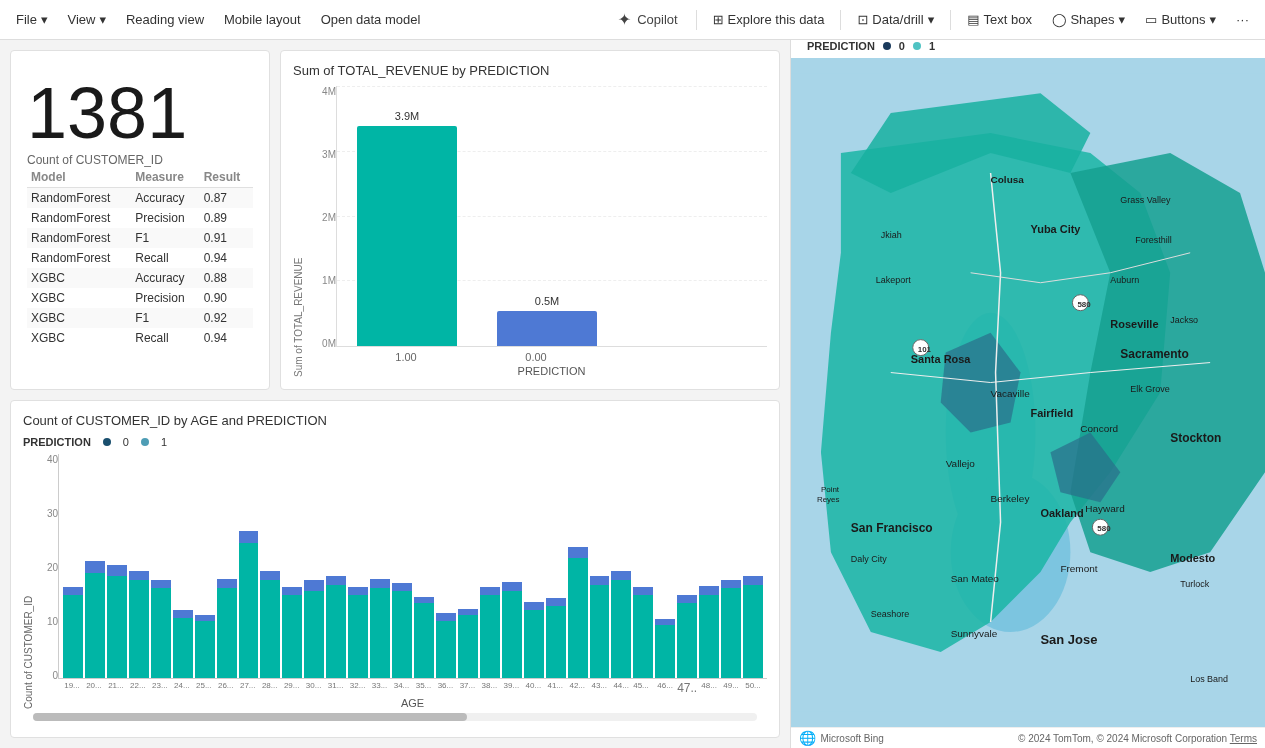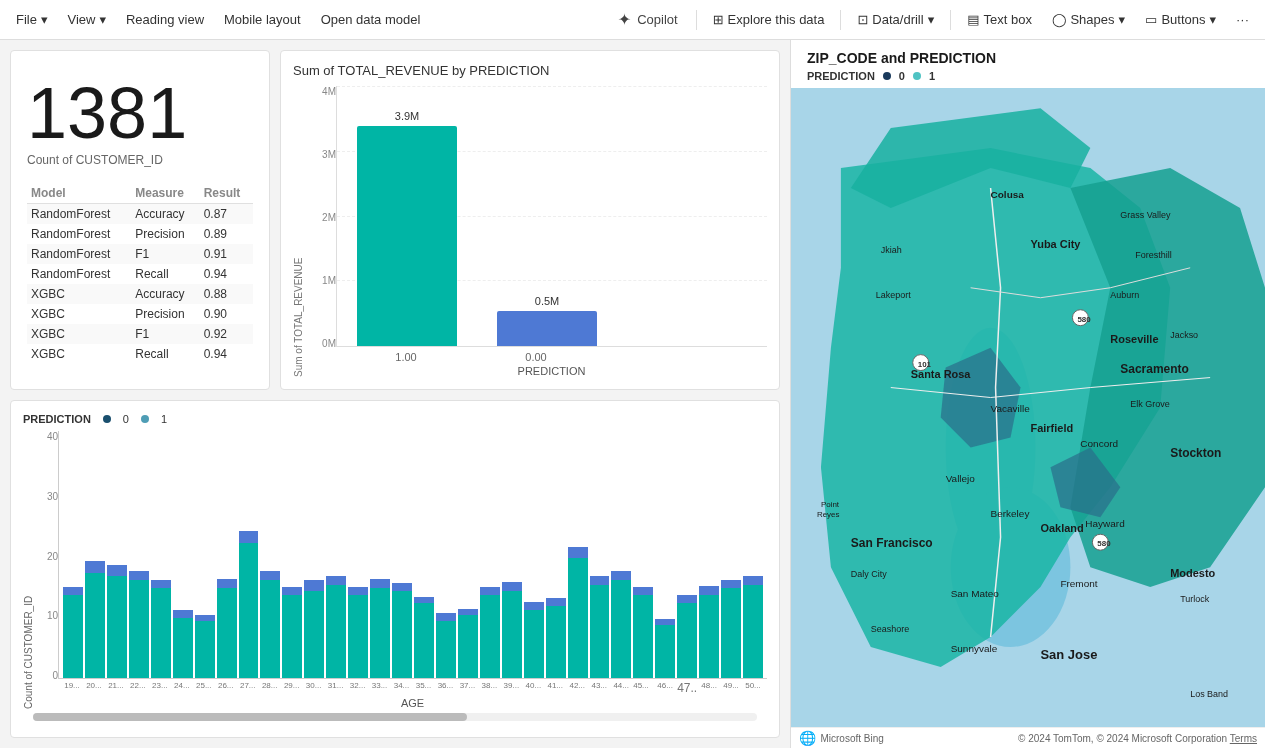--- a/index.html
+++ b/index.html
@@ -43,21 +43,21 @@
     
     .number-card {
       width: 260px; background: #fff; border: 1px solid #e0e0e0;
       border-radius: 4px; padding: 16px; display: flex; flex-direction: column;
     }
     .big-number {
       font-size: 72px; font-weight: 300; color: #1a1a1a; line-height: 1; margin-top: 10px;
     }
     .number-label { font-size: 12px; color: #666; margin-top: 4px; }
 
-    .metrics-table { margin-top: 16px; font-size: 12px; width: 100%; border-collapse: collapse; }
+    .metrics-table { font-size: 12px; width: 100%; border-collapse: collapse; }
     .metrics-table th { text-align: left; color: #888; font-weight: 600; padding: 3px 4px; border-bottom: 1px solid #e0e0e0; }
     .metrics-table td { padding: 3px 4px; color: #333; }
     .metrics-table tr:nth-child(odd) td { background: #f9f9f9; }
     .model-name { color: #1a6b8a; }
 
     
     .bar-chart-card {
       flex: 1; background: #fff; border: 1px solid #e0e0e0;
       border-radius: 4px; padding: 12px; display: flex; flex-direction: column;
     }
@@ -254,20 +254,21 @@
               <div style="width:100px; text-align:center;">1.00</div>
               <div style="width:100px; text-align:center;">0.00</div>
             </div>
             <div style="text-align:center; font-size:11px; color:#555; margin-top:2px;">PREDICTION</div>
           </div>
         </div>
       </div>
     </div>
 
     <div class="bottom-chart-card">
+      <div class="chart-title">Count of CUSTOMER_ID by AGE and PREDICTION</div>
       <div class="legend">
         <span class="legend-label">PREDICTION</span>
         <span class="legend-dot" style="background:#1a4f6e;"></span>
         <span>0</span>
         <span class="legend-dot" style="background:#4e9db5;"></span>
         <span>1</span>
       </div>
       <div style="flex:1; display:flex; position:relative;">
 
         <div style="writing-mode:vertical-rl; transform:rotate(180deg); font-size:10px; color:#666; display:flex; align-items:center; margin-right:2px; white-space:nowrap;">
@@ -452,21 +453,20 @@
       </div>
 
       <div class="scrollbar-container">
         <div class="scrollbar-thumb"></div>
       </div>
     </div>
 
   </div>
 
   <div class="right-panel">
-    <div class="map-title">ZIP_CODE and PREDICTION</div>
     <div class="map-legend">
       <span>PREDICTION</span>
       <span class="legend-dot" style="background:#1a3a5c;"></span>
       <span>0</span>
       <span class="legend-dot" style="background:#4fc3c3;"></span>
       <span>1</span>
     </div>
     <div class="map-container">
       
       <svg viewBox="0 0 475 640" xmlns="http://www.w3.org/2000/svg" style="width:100%; height:100%; background:#a8d5e8;">

